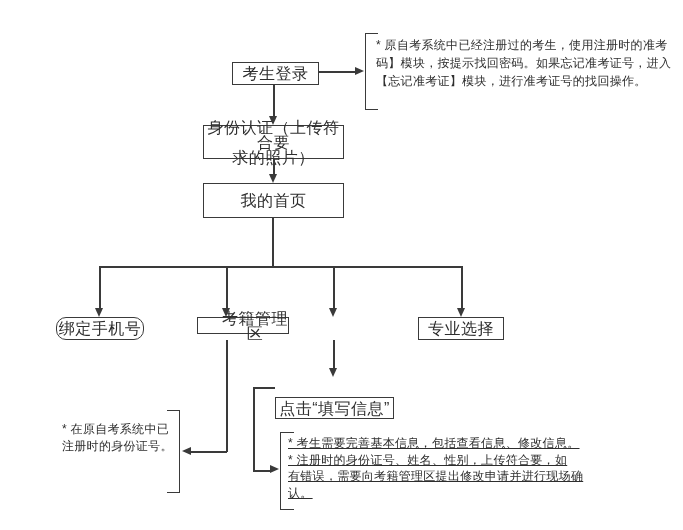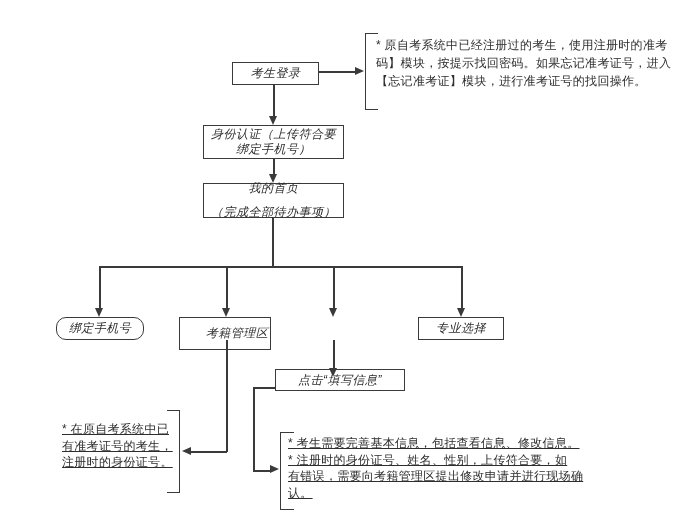--- a/index.html
+++ b/index.html
@@ -1,21 +1,21 @@
 <!DOCTYPE html>
 <html><head>
 <meta charset="utf-8">
 <style>
   :root { --line:#3a3a3a; --text:#2e2e2e; --bg:#ffffff; }
   * { box-sizing:border-box; margin:0; padding:0; }
   body { background:#fff; font-family:"Liberation Sans","DejaVu Sans",sans-serif; }
   .canvas { position:relative; width:683px; height:530px; background:var(--bg); overflow:hidden; color:var(--text); }
   .box { position:absolute; border:1.5px solid var(--line); background:#fff;
          display:flex; flex-direction:column; align-items:center; justify-content:center;
-         text-align:center; font-size:12px; line-height:15px; color:var(--text); letter-spacing:.5px;font-style:italic; }
+         text-align:center; font-size:16px; line-height:15px; color:var(--text); letter-spacing:.5px; }
   .hline, .vline { position:absolute; background:var(--line); }
   .hline { height:1.5px; }
   .vline { width:1.5px; }
   .ah { position:absolute; width:0; height:0; }
   .ah-down  { border-left:4.5px solid transparent; border-right:4.5px solid transparent; border-top:9px solid var(--line); }
   .ah-right { border-top:4.5px solid transparent; border-bottom:4.5px solid transparent; border-left:9px solid var(--line); }
   .ah-left  { border-top:4.5px solid transparent; border-bottom:4.5px solid transparent; border-right:9px solid var(--line); }
   .bracket { position:absolute; }
   .bracket-open-right { border-left:1.5px solid var(--line); border-top:1.5px solid var(--line); border-bottom:1.5px solid var(--line); }
   .bracket-open-left  { border-right:1.5px solid var(--line); border-top:1.5px solid var(--line); border-bottom:1.5px solid var(--line); }
@@ -26,36 +26,35 @@
 </style>
 </head>
 <body>
 
 <div class="canvas">
 
   <div class="box" style="left:232px;top:62px;width:87px;height:23px;">考生登录</div>
 
   <div class="box" style="left:203px;top:125px;width:141px;height:34px;">
     <div>身份认证（上传符合要</div>
-    <div>绑定手机号）</div>
+    <div>求的照片）</div>
   </div>
 
   <div class="box" style="left:203px;top:183px;width:141px;height:35px;gap:9px;">
     <div>我的首页</div>
-    <div>（完成全部待办事项）</div>
   </div>
 
   <div class="box" style="left:56px;top:317px;width:88px;height:23px;border-radius:10px;">绑定手机号</div>
 
-  <div class="box" style="left:179px;top:317px;width:92px;height:33px;padding-left:24px;">考籍管理区</div>
+  <div class="box" style="left:197px;top:317px;width:92px;height:17px;padding-left:24px;">考籍管理区</div>
 
 
   <div class="box" style="left:418px;top:317px;width:86px;height:23px;">专业选择</div>
 
-  <div class="box" style="left:275px;top:369px;width:130px;height:22px;">点击“填写信息”</div>
+  <div class="box" style="left:275px;top:397px;width:119px;height:22px;">点击“填写信息”</div>
 
   <div class="hline" style="left:319px;top:71px;width:37px;"></div>
   <div class="ah ah-right" style="left:355px;top:67px;"></div>
 
   <div class="vline" style="left:273px;top:85px;height:32px;"></div>
   <div class="ah ah-down" style="left:269px;top:116px;"></div>
 
   <div class="vline" style="left:273px;top:159px;height:16px;"></div>
   <div class="ah ah-down" style="left:269px;top:174px;"></div>
 
@@ -89,23 +88,22 @@
   <div class="bracket bracket-open-right" style="left:365px;top:33px;width:13px;height:77px;"></div>
   <div class="bracket bracket-open-left" style="left:167px;top:410px;width:13px;height:83px;"></div>
   <div class="bracket bracket-open-right" style="left:280px;top:432px;width:14px;height:78px;"></div>
 
   <div class="note note-lg" style="left:376px;top:36px;width:300px;">
     <div>* 原自考系统中已经注册过的考生，使用注册时的准考</div>
     <div>码】模块，按提示找回密码。如果忘记准考证号，进入</div>
     <div>【忘记准考证】模块，进行准考证号的找回操作。</div>
   </div>
 
-  <div class="note note-sm" style="left:62px;top:421px;width:130px;text-decoration:underline;">
+  <div class="note note-sm" style="left:62px;top:421px;width:130px;">
     <div>* 在原自考系统中已</div>
-    <div>有准考证号的考生，</div>
     <div>注册时的身份证号。</div>
   </div>
 
   <div class="note note-sm" style="left:288px;top:435px;width:310px;text-decoration:underline;">
     <div>* 考生需要完善基本信息，包括查看信息、修改信息。</div>
     <div>* 注册时的身份证号、姓名、性别，上传符合要，如</div>
     <div>有错误，需要向考籍管理区提出修改申请并进行现场确</div>
     <div>认。</div>
   </div>
 

